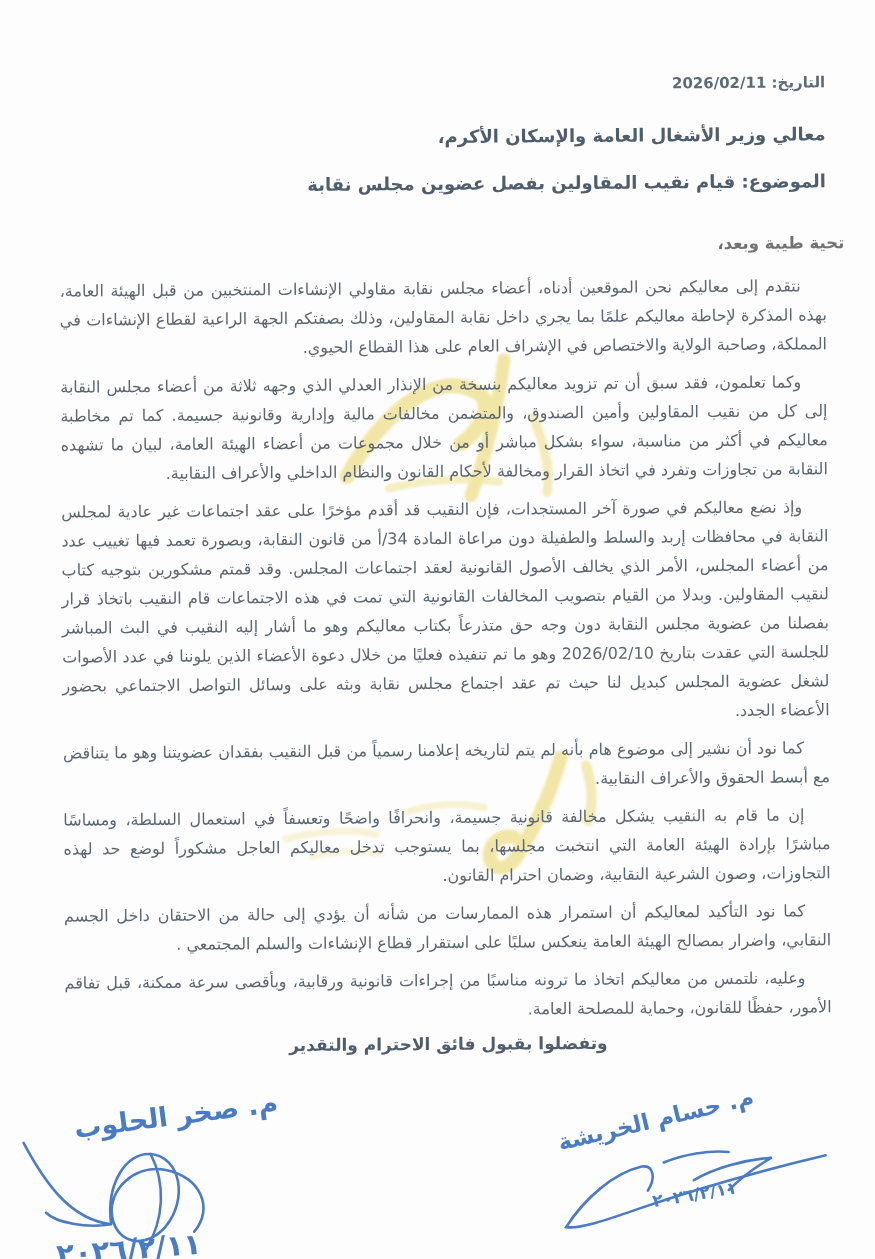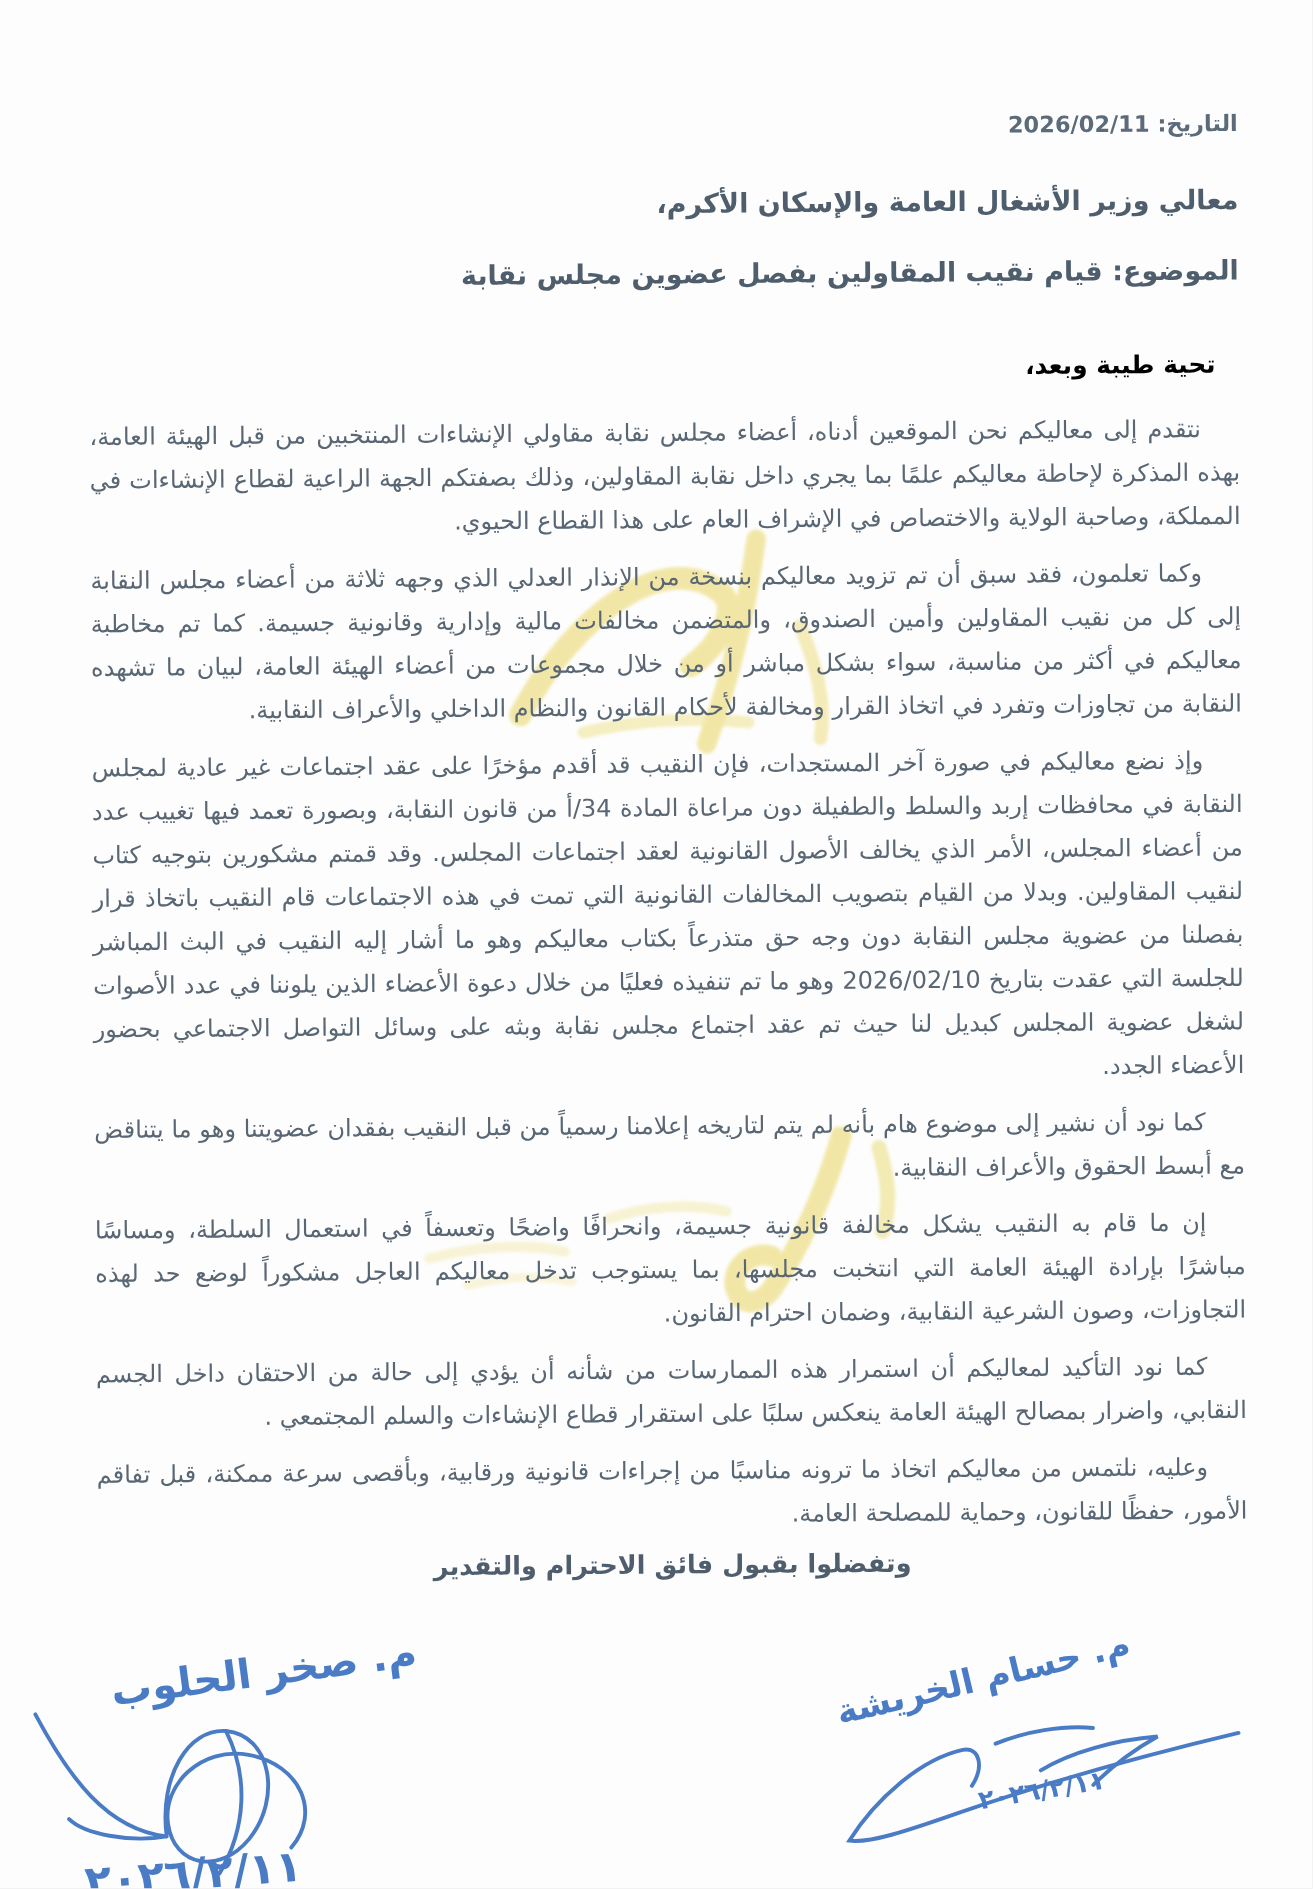--- a/index.html
+++ b/index.html
@@ -24,22 +24,22 @@
   }
   .recipient-line{
     top:126px; right:46px;
     font-size:18px; font-weight:700; color:#4f5e6d;
   }
   .subject-line{
     top:173px; right:46px;
     font-size:18px; font-weight:700; color:#4f5e6d;
   }
   .greeting-line{
-    top:236px; right:62px;
-    font-size:16.5px; font-weight:700; color:#000000;
+    top:236px; right:28px;
+    font-size:16.5px; font-weight:700; color:#737373;
   }
   .letter-flow{
     position:absolute;
     top:274px; right:46px; left:62px;
     direction:rtl;
   }
   .letter-flow p{
     margin:0 0 9px 0;
     font-size:16px;
     line-height:29px;

